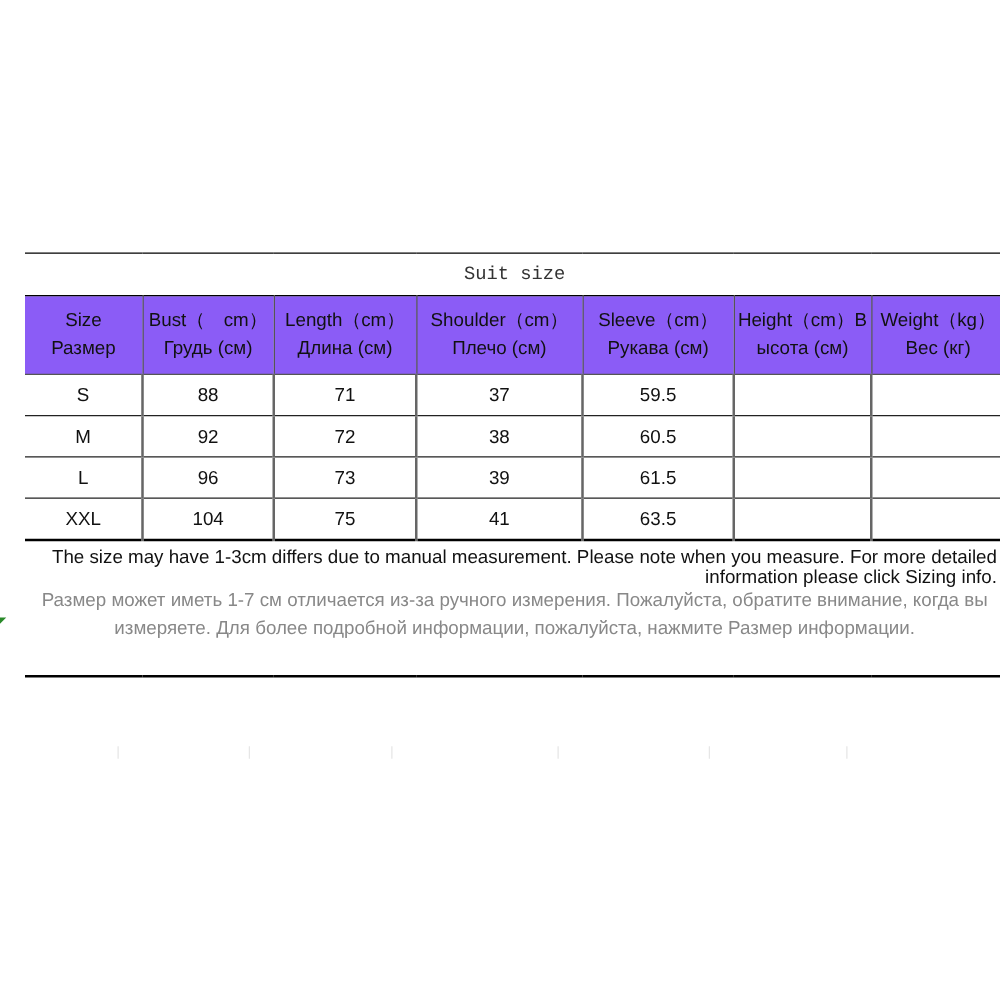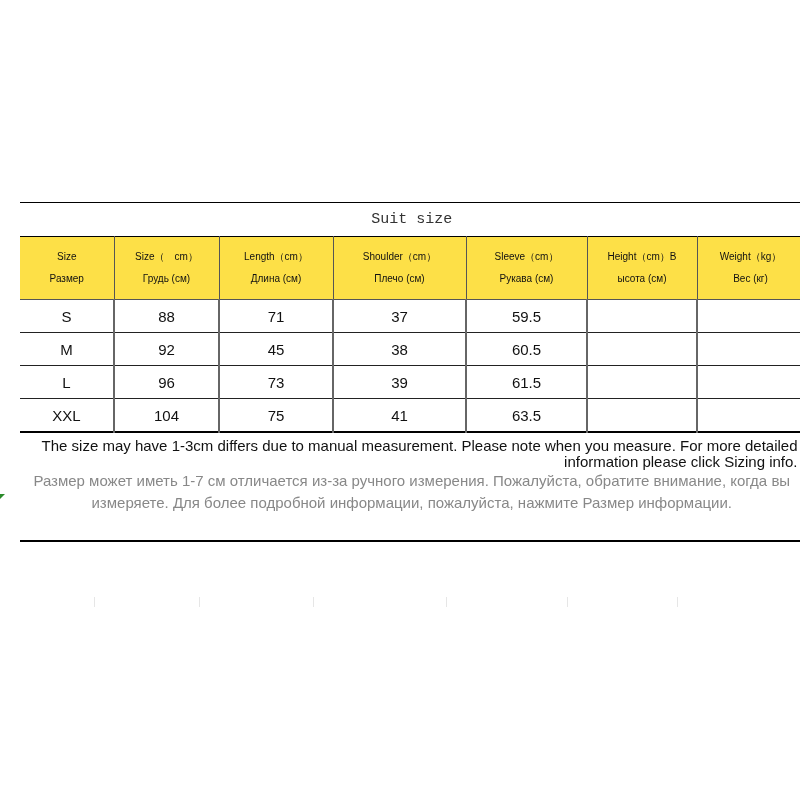--- a/index.html
+++ b/index.html
@@ -1,21 +1,21 @@
 <!DOCTYPE html>
 <html><head>
 <meta charset="utf-8">
 <style>
   html, body { margin:0; padding:0; background:#ffffff; }
   body { width:800px; height:800px; position:relative; overflow:hidden; font-family:"Liberation Sans", sans-serif; color:#111; }
   .wrap { position:absolute; left:1px; top:202px; width:784px;margin-left:19px; }
   table { border-collapse:collapse; width:784px; table-layout:fixed; }
   td, th { padding:0; text-align:center; vertical-align:middle; font-weight:normal; }
   .title-row td { height:33px; border-top:1px solid #000; border-right:1px solid #000; font-family:"Liberation Mono", monospace; font-size:15px; color:#333; }
-  .head-row th { height:62px; background:#fde047; border:1px solid #555; border-top:1px solid #000; font-size:10px; line-height:22px; color:#111; }
+  .head-row th { height:62px; background:#8b5cf6; border:1px solid #555; border-top:1px solid #000; font-size:15px; line-height:22px; color:#111; }
   .data-row td { height:32px; border:1px solid #222; font-size:15px; border-left:2px solid #666; }
   .data-row td:first-child { border-left:none; }
   .head-row th:first-child { border-left:none; }
   .data-row td.light-right { border-right:1px solid #ddd; }
   .note-row td { border-top:2px solid #000; border-bottom:2px solid #000; border-right:1px solid #000; height:102px; vertical-align:top; padding-top:5px; }
   .note-en { font-size:15px; line-height:16px; color:#111; padding:0 6px;text-align:right; }
   .note-ru { font-size:15px; line-height:22px; color:#888; padding:0 4px; }
   .green-mark { position:absolute; left:0; top:494px; width:0; height:0; border-top:5px solid #2a8a2a; border-right:5px solid transparent; }
   .ghost-lines { position:absolute; top:597px; height:10px; width:1px; background:#e6e6e6; }
 </style>
@@ -34,40 +34,40 @@
         <col style="width:121px">
         <col style="width:110px">
         <col style="width:107px">
     </colgroup>
     <tbody>
         <tr class="title-row">
       <td colspan="7">Suit size</td>
     </tr>
     <tr class="head-row">
       <th><span>Size</span><br><span>Размер</span></th>
-      <th><span>Size（　cm）</span><br><span>Грудь (см)</span></th>
+      <th><span>Bust（　cm）</span><br><span>Грудь (см)</span></th>
       <th><span>Length（cm）</span><br><span>Длина (см)</span></th>
       <th><span>Shoulder（cm）</span><br><span>Плечо (см)</span></th>
       <th><span>Sleeve（cm）</span><br><span>Рукава (см)</span></th>
       <th><span>Height（cm）B</span><br><span>ысота (см)</span></th>
       <th><span>Weight（kg）</span><br><span>Вес (кг)</span></th>
     </tr>
     <tr class="data-row">
       <td>S</td>
       <td>88</td>
       <td>71</td>
       <td>37</td>
       <td>59.5</td>
       <td></td>
       <td></td>
     </tr>
     <tr class="data-row">
       <td>M</td>
       <td>92</td>
-      <td>45</td>
+      <td>72</td>
       <td>38</td>
       <td>60.5</td>
       <td class="light-right"></td>
       <td></td>
     </tr>
     <tr class="data-row">
       <td>L</td>
       <td>96</td>
       <td>73</td>
       <td>39</td>

